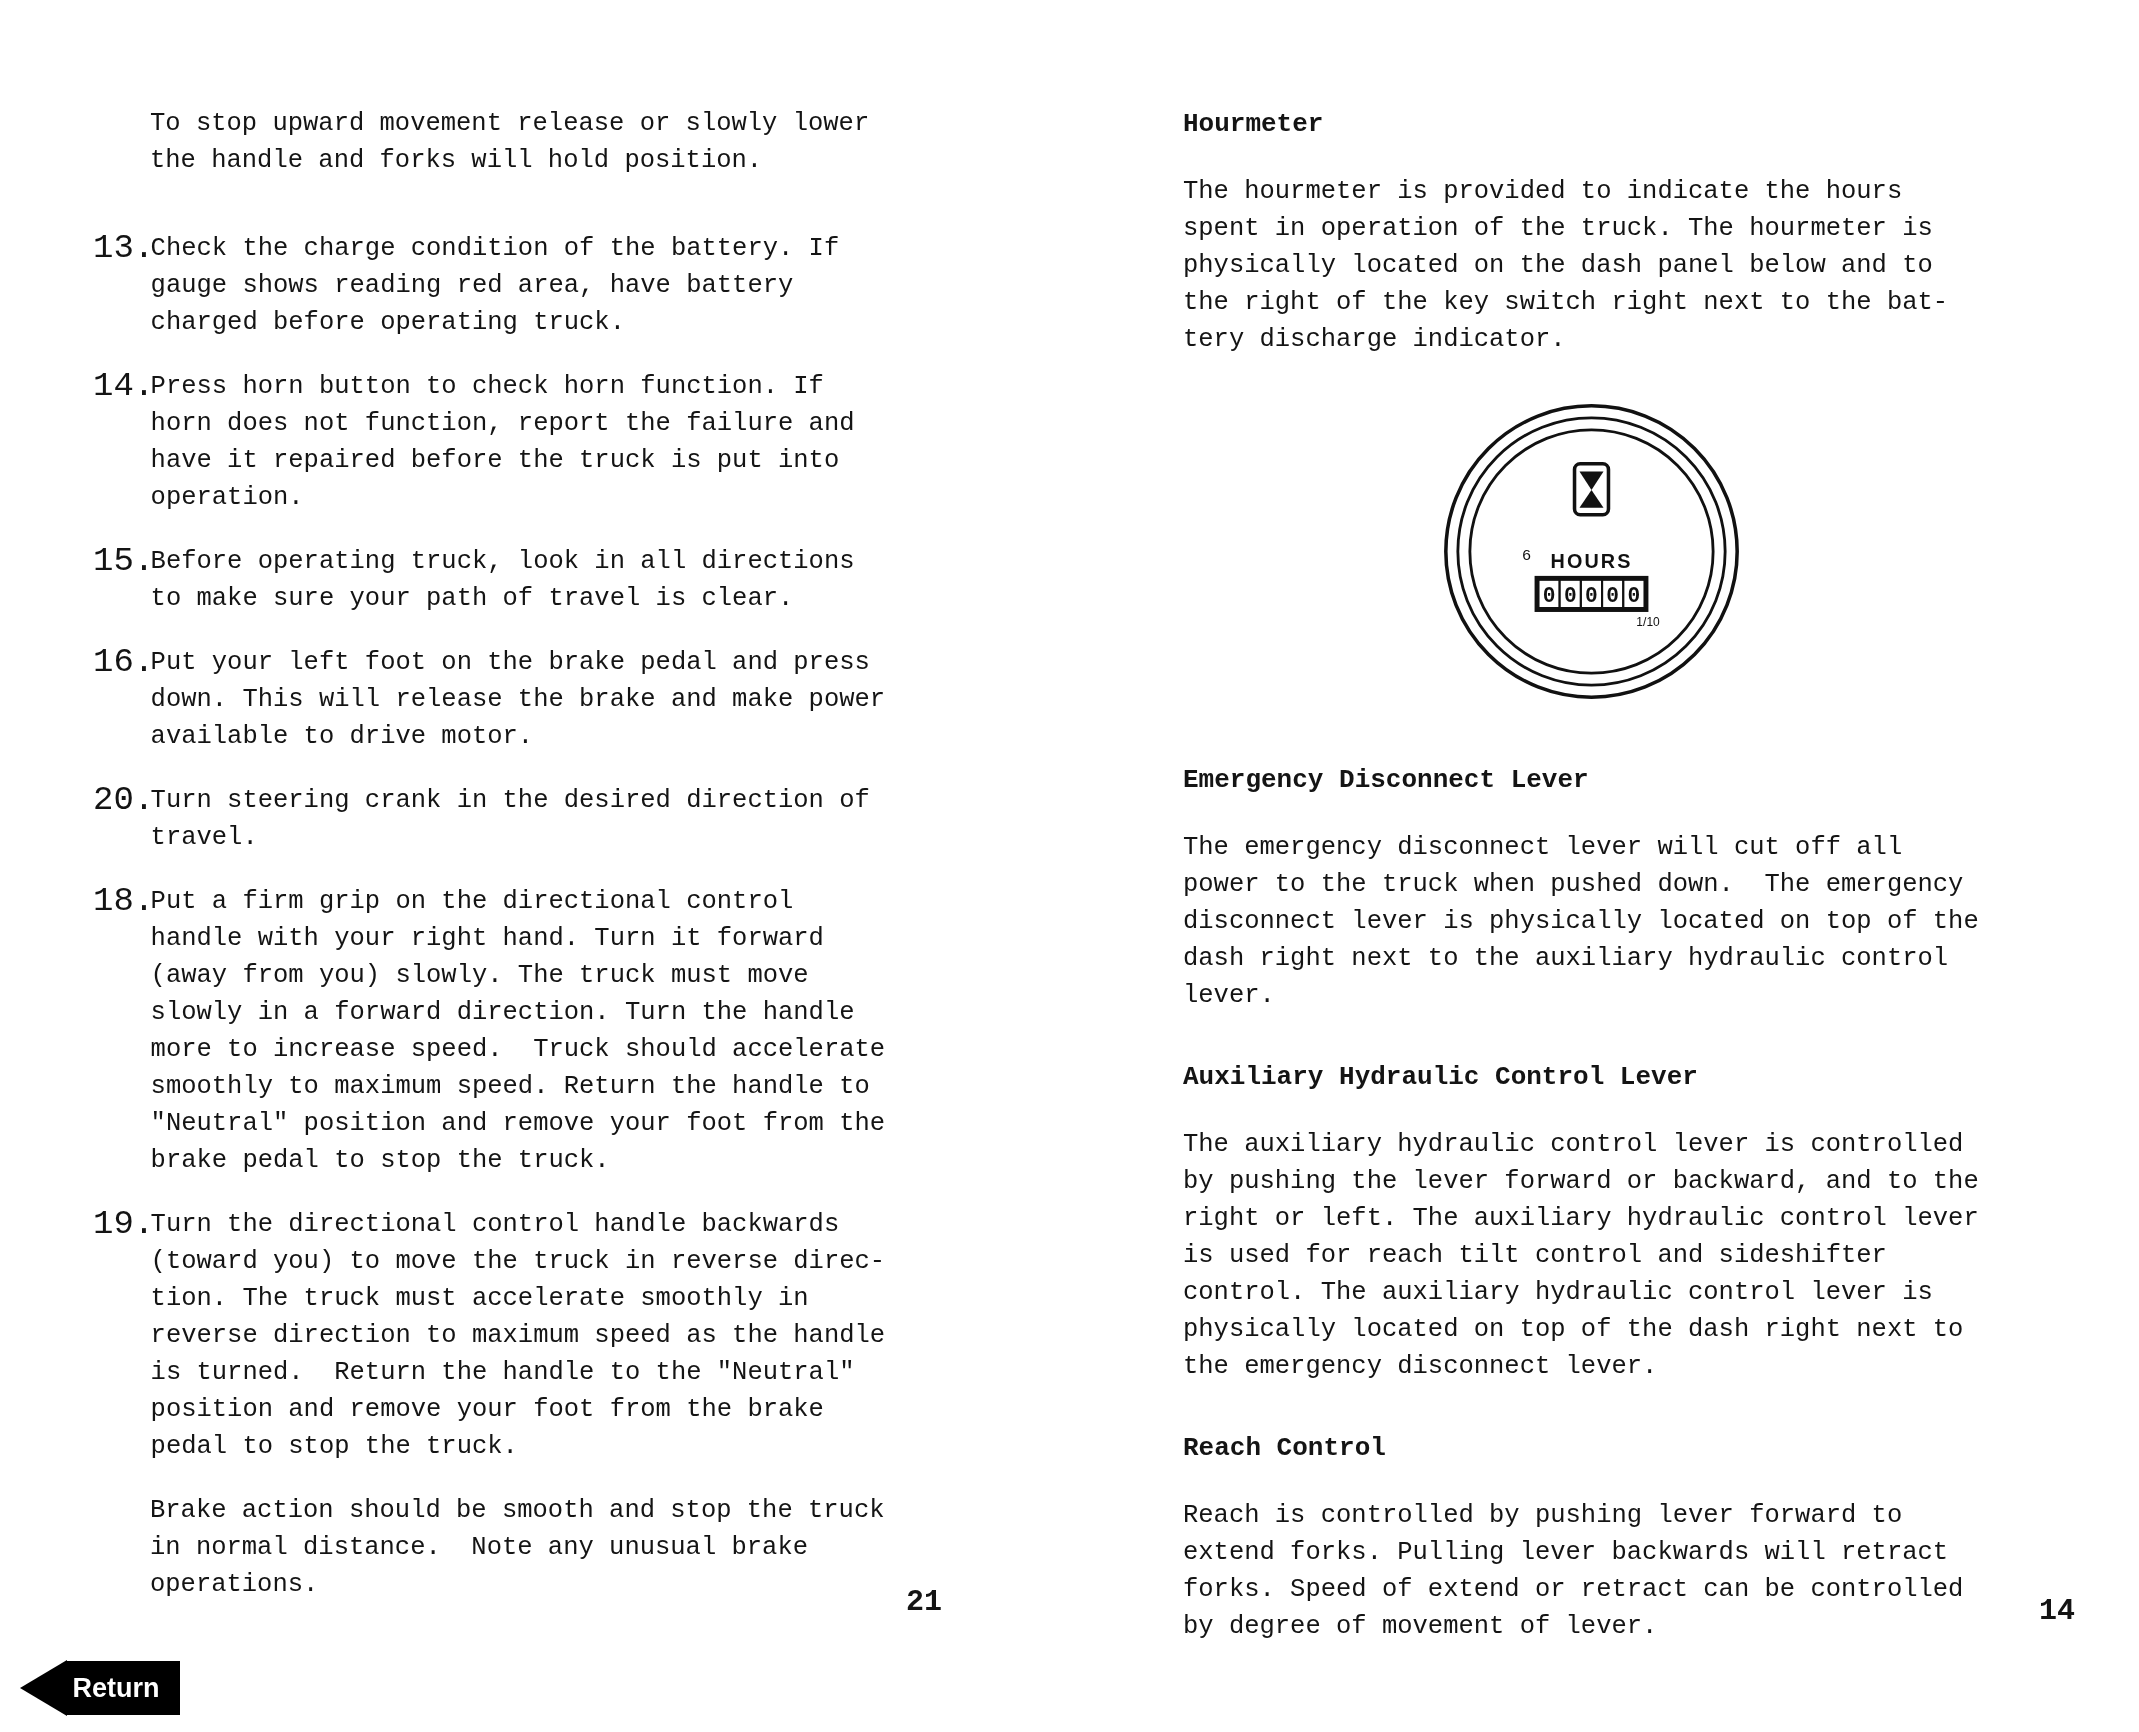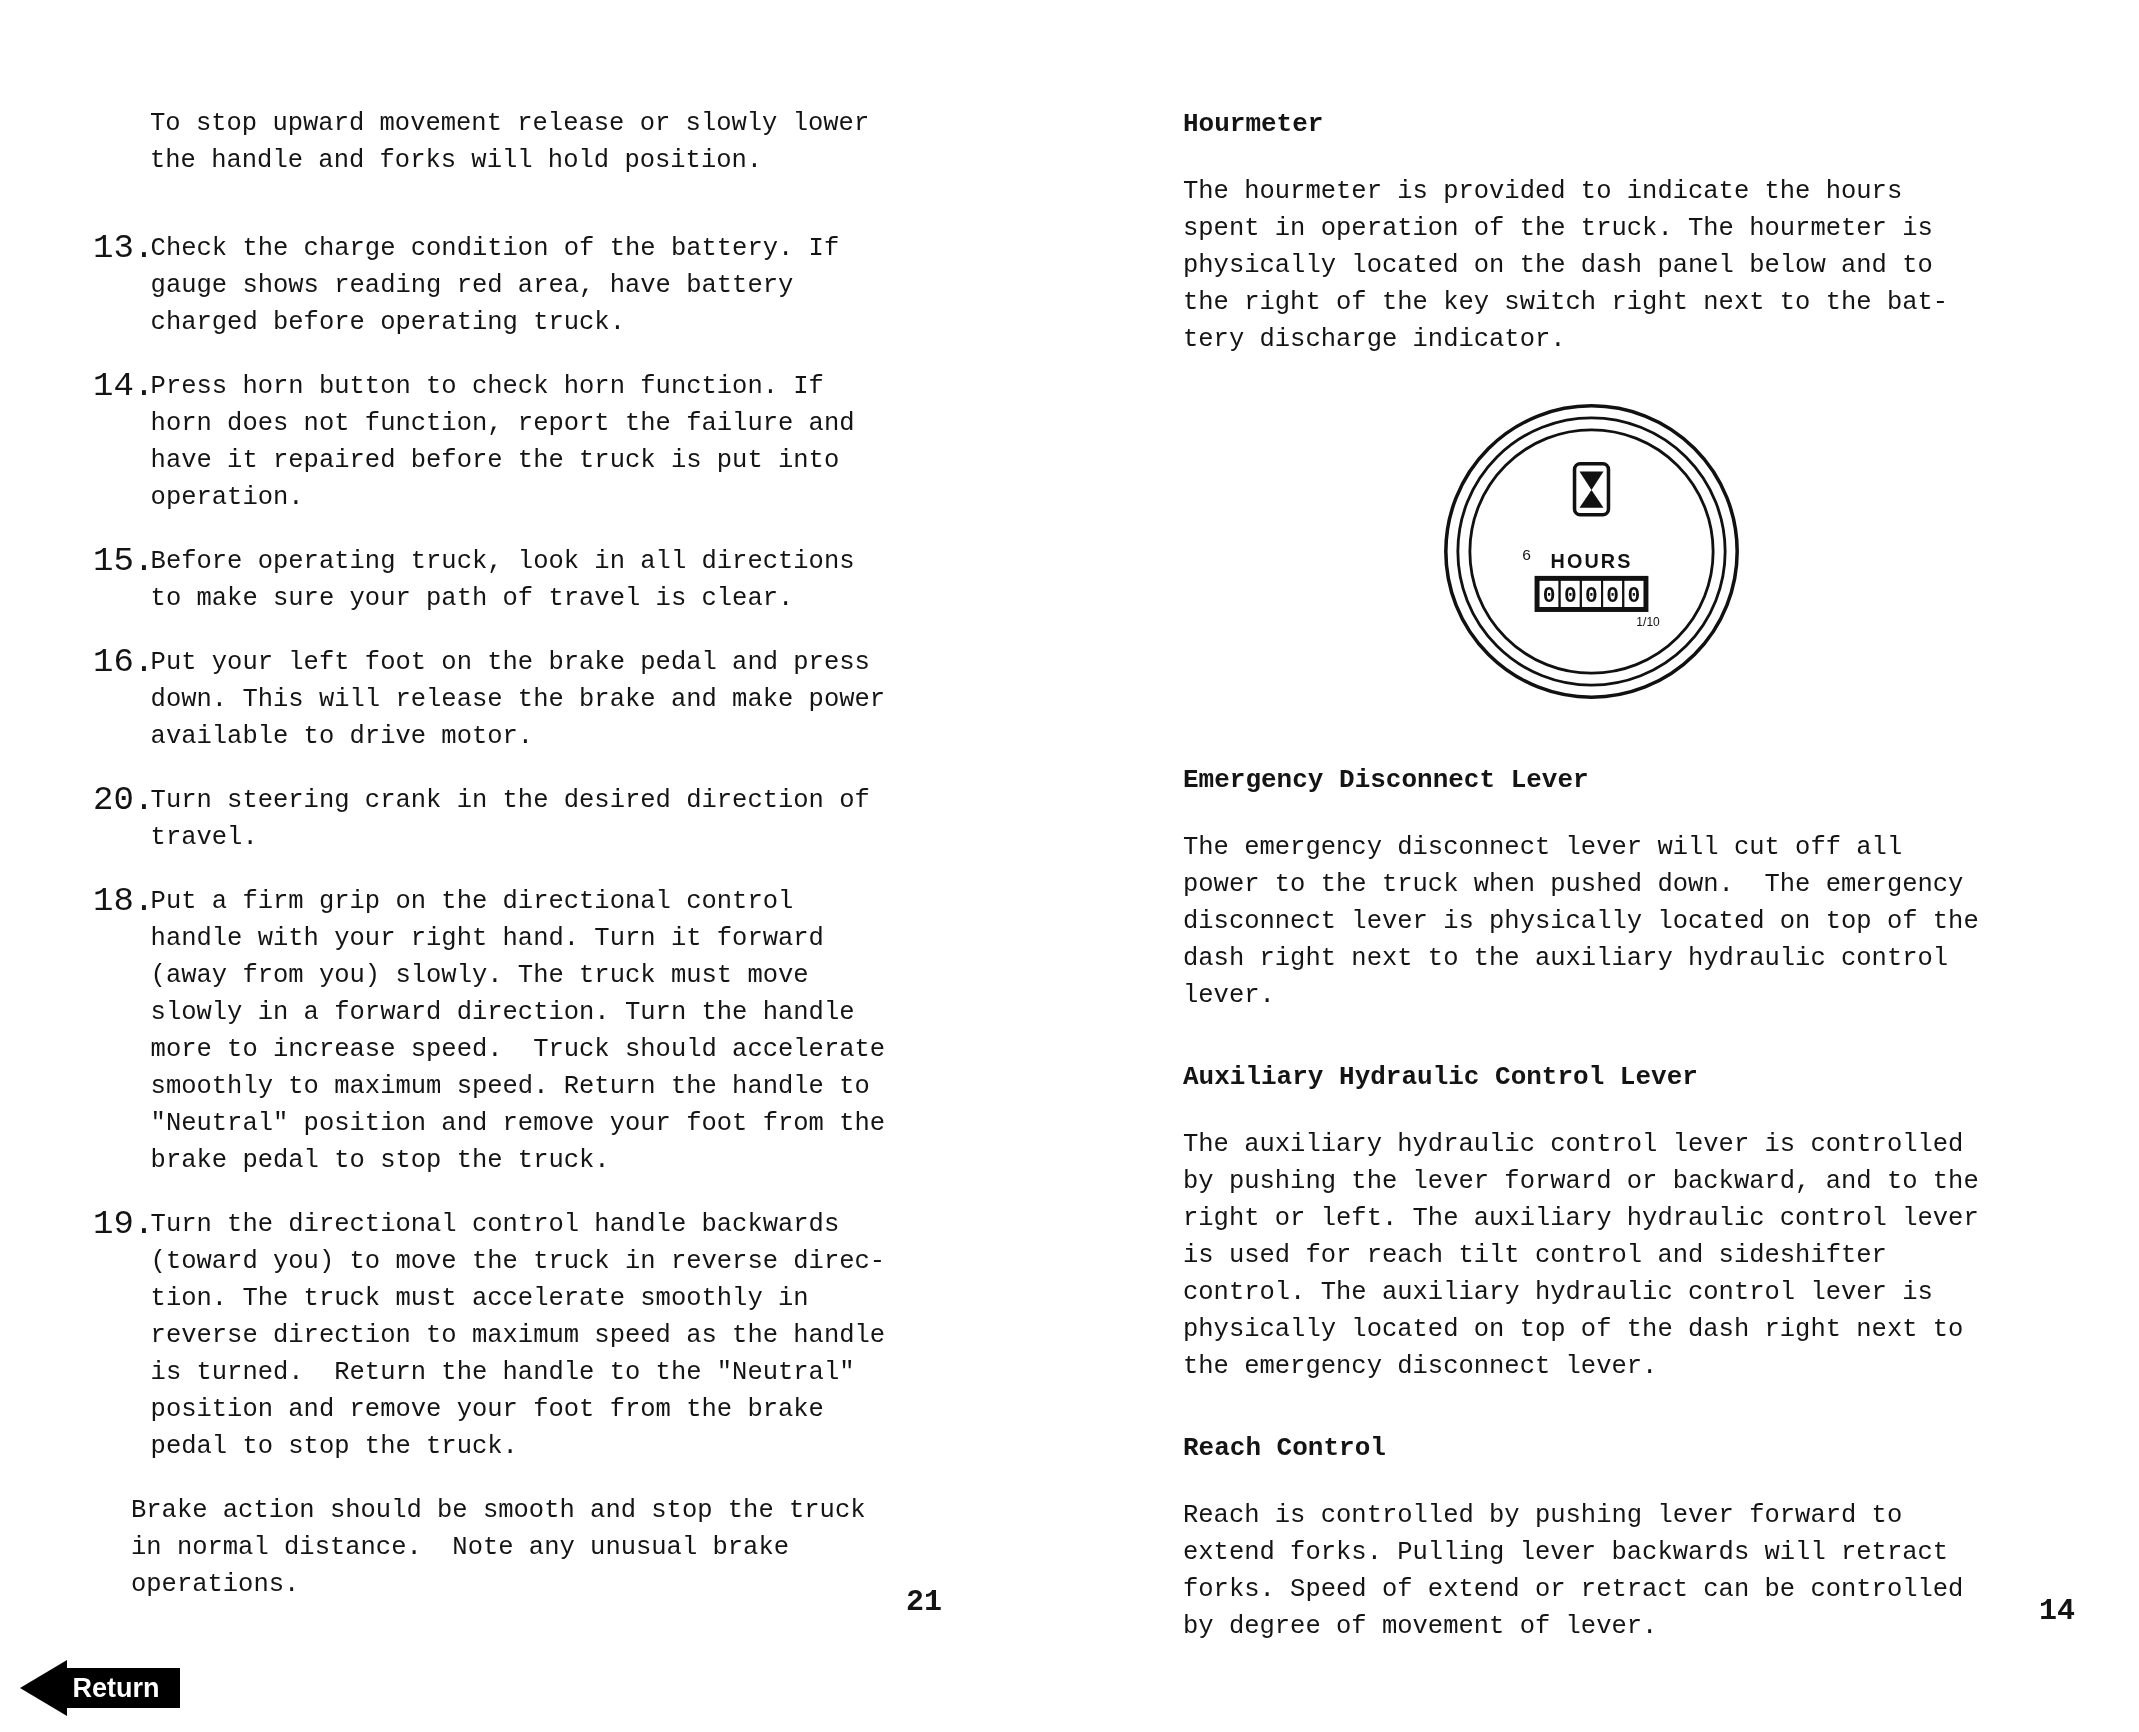--- a/index.html
+++ b/index.html
@@ -17,21 +17,21 @@
 
   .txt {
     white-space: pre;
     font-size: 25.5px;
     line-height: 37px;
   }
   .intro { margin-left: 57px; margin-bottom: 51px; }
   .item { display: flex; margin-bottom: 27px; }
   .item .num { flex: none; width: 47px; font-size: 34px; line-height: 37px; }
   .item .body { margin-left: 10.6px; }
-  .closing { margin-left: 38px; margin-top: 2.8px; }
+  .closing { margin-left: 57px; margin-top: 2.8px; }
 
   .heading {
     font-weight: bold;
     font-size: 26px;
     line-height: 37px;
     margin: 0 0 30px 0;
     white-space: pre;
     font-family: Liberation Mono, monospace;
   }
   .section { margin-bottom: 45px; }
@@ -60,21 +60,21 @@
     border-top: 28px solid transparent;
     border-bottom: 28px solid transparent;
     border-right: 47px solid #000000;
   }
   .return-label {
     background: #000000;
     color: #ffffff;
     font-family: "Liberation Sans", sans-serif;
     font-weight: bold;
     font-size: 27px;
-    height: 40px;
+    height: 54px;
     display: flex;
     align-items: center;
     padding: 0 20px 0 7px;
     margin-left: -1.4px;
   }
 
   svg text { font-family: "Liberation Sans", sans-serif; fill: #111; }
   .g-hours { font-weight: bold; font-size: 28px; letter-spacing: 3px; }
   .g-digit { font-weight: bold; font-size: 30px; font-family: "Liberation Mono", monospace; }
   .g-small { font-size: 17px; }

